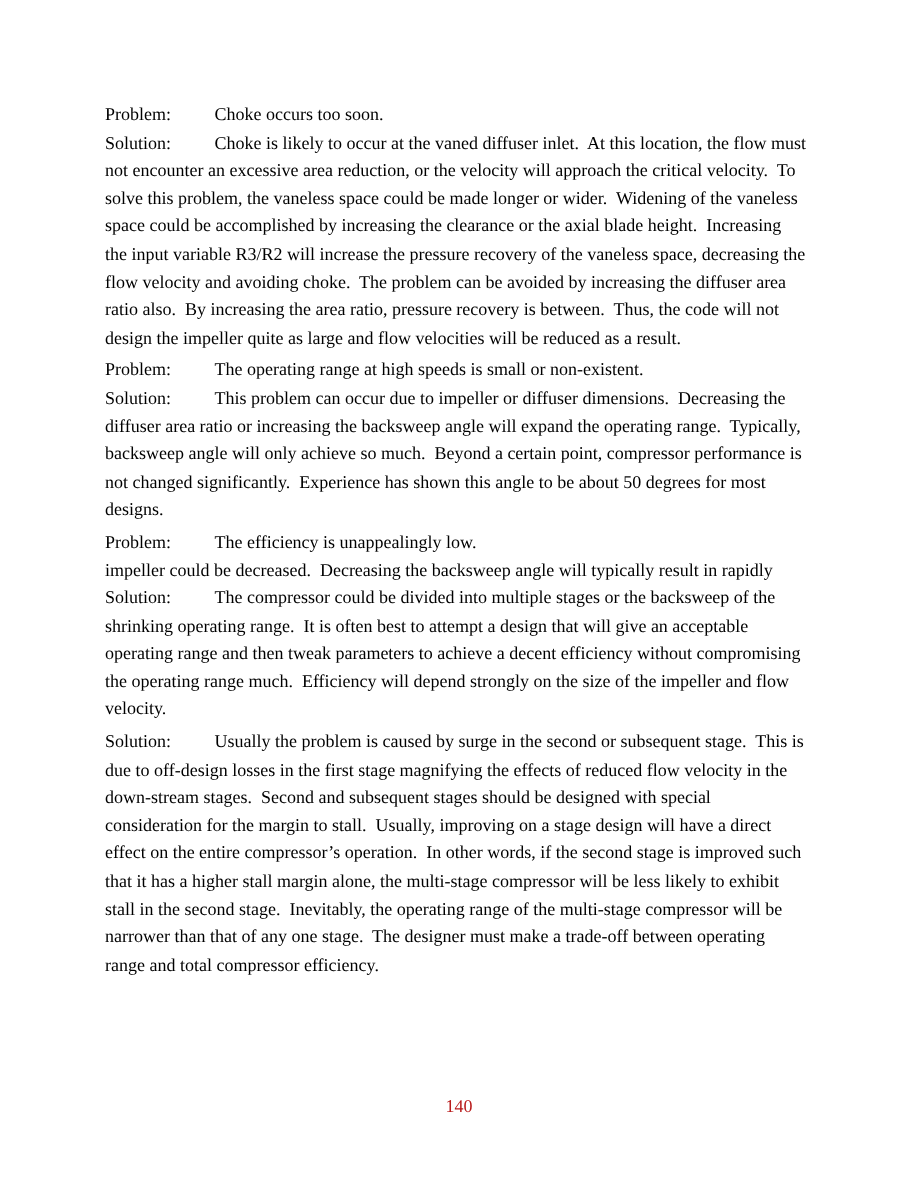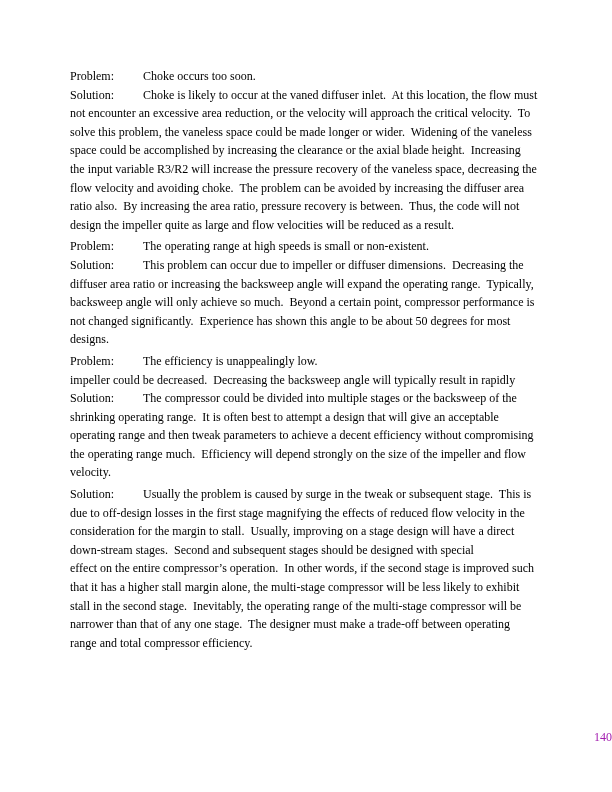--- a/index.html
+++ b/index.html
@@ -31,23 +31,23 @@
     width: 73px;
     font-weight: normal;
     white-space: pre;
   }
   .txt { white-space: pre; }
   .page-footer {
     position: absolute;
     left: 0;
     right: 0;
     top: 730px;
-    text-align: right;
+    text-align: center;
     font-size: 12px;
-    color: #a21caf;
+    color: #b91c1c;
   }
 </style>
 </head>
 <body>
 
 <div class="page">
   <div class="text-block">
       <div class="section">
         <div class="line"><span class="lbl">Problem:</span><span class="txt">Choke occurs too soon.</span></div>
         <div class="line"><span class="lbl">Solution:</span><span class="txt">Choke is likely to occur at the vaned diffuser inlet.  At this location, the flow must</span></div>
@@ -70,24 +70,24 @@
       <div class="section">
         <div class="line"><span class="lbl">Problem:</span><span class="txt">The efficiency is unappealingly low.</span></div>
         <div class="line"><span class="txt">impeller could be decreased.  Decreasing the backsweep angle will typically result in rapidly</span></div>
         <div class="line"><span class="lbl">Solution:</span><span class="txt">The compressor could be divided into multiple stages or the backsweep of the</span></div>
         <div class="line"><span class="txt">shrinking operating range.  It is often best to attempt a design that will give an acceptable</span></div>
         <div class="line"><span class="txt">operating range and then tweak parameters to achieve a decent efficiency without compromising</span></div>
         <div class="line"><span class="txt">the operating range much.  Efficiency will depend strongly on the size of the impeller and flow</span></div>
         <div class="line"><span class="txt">velocity.</span></div>
       </div>
       <div class="section">
-        <div class="line"><span class="lbl">Solution:</span><span class="txt">Usually the problem is caused by surge in the tweak or subsequent stage.  This is</span></div>
+        <div class="line"><span class="lbl">Solution:</span><span class="txt">Usually the problem is caused by surge in the second or subsequent stage.  This is</span></div>
         <div class="line"><span class="txt">due to off-design losses in the first stage magnifying the effects of reduced flow velocity in the</span></div>
+        <div class="line"><span class="txt">down-stream stages.  Second and subsequent stages should be designed with special</span></div>
         <div class="line"><span class="txt">consideration for the margin to stall.  Usually, improving on a stage design will have a direct</span></div>
-        <div class="line"><span class="txt">down-stream stages.  Second and subsequent stages should be designed with special</span></div>
         <div class="line"><span class="txt">effect on the entire compressor’s operation.  In other words, if the second stage is improved such</span></div>
         <div class="line"><span class="txt">that it has a higher stall margin alone, the multi-stage compressor will be less likely to exhibit</span></div>
         <div class="line"><span class="txt">stall in the second stage.  Inevitably, the operating range of the multi-stage compressor will be</span></div>
         <div class="line"><span class="txt">narrower than that of any one stage.  The designer must make a trade-off between operating</span></div>
         <div class="line"><span class="txt">range and total compressor efficiency.</span></div>
       </div>
     </div>
   <div class="page-footer">140</div>
 </div>
 

